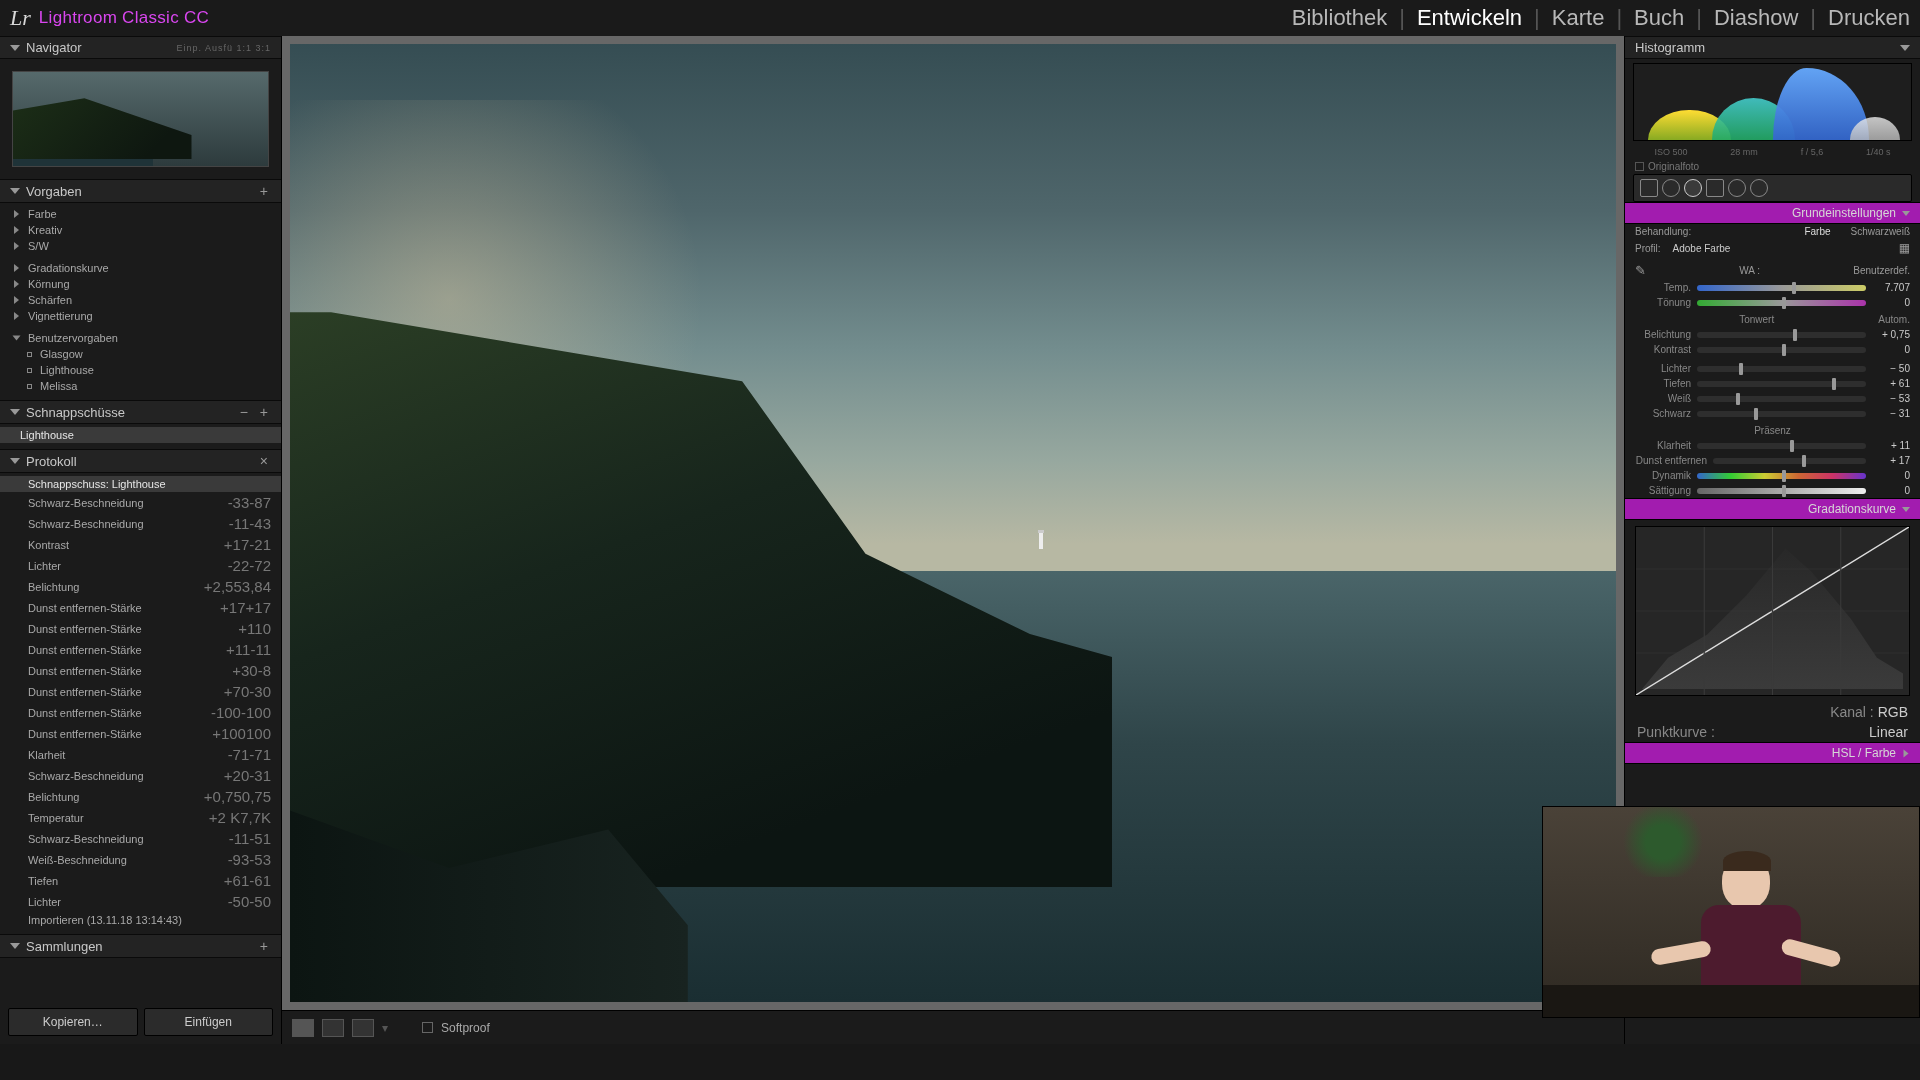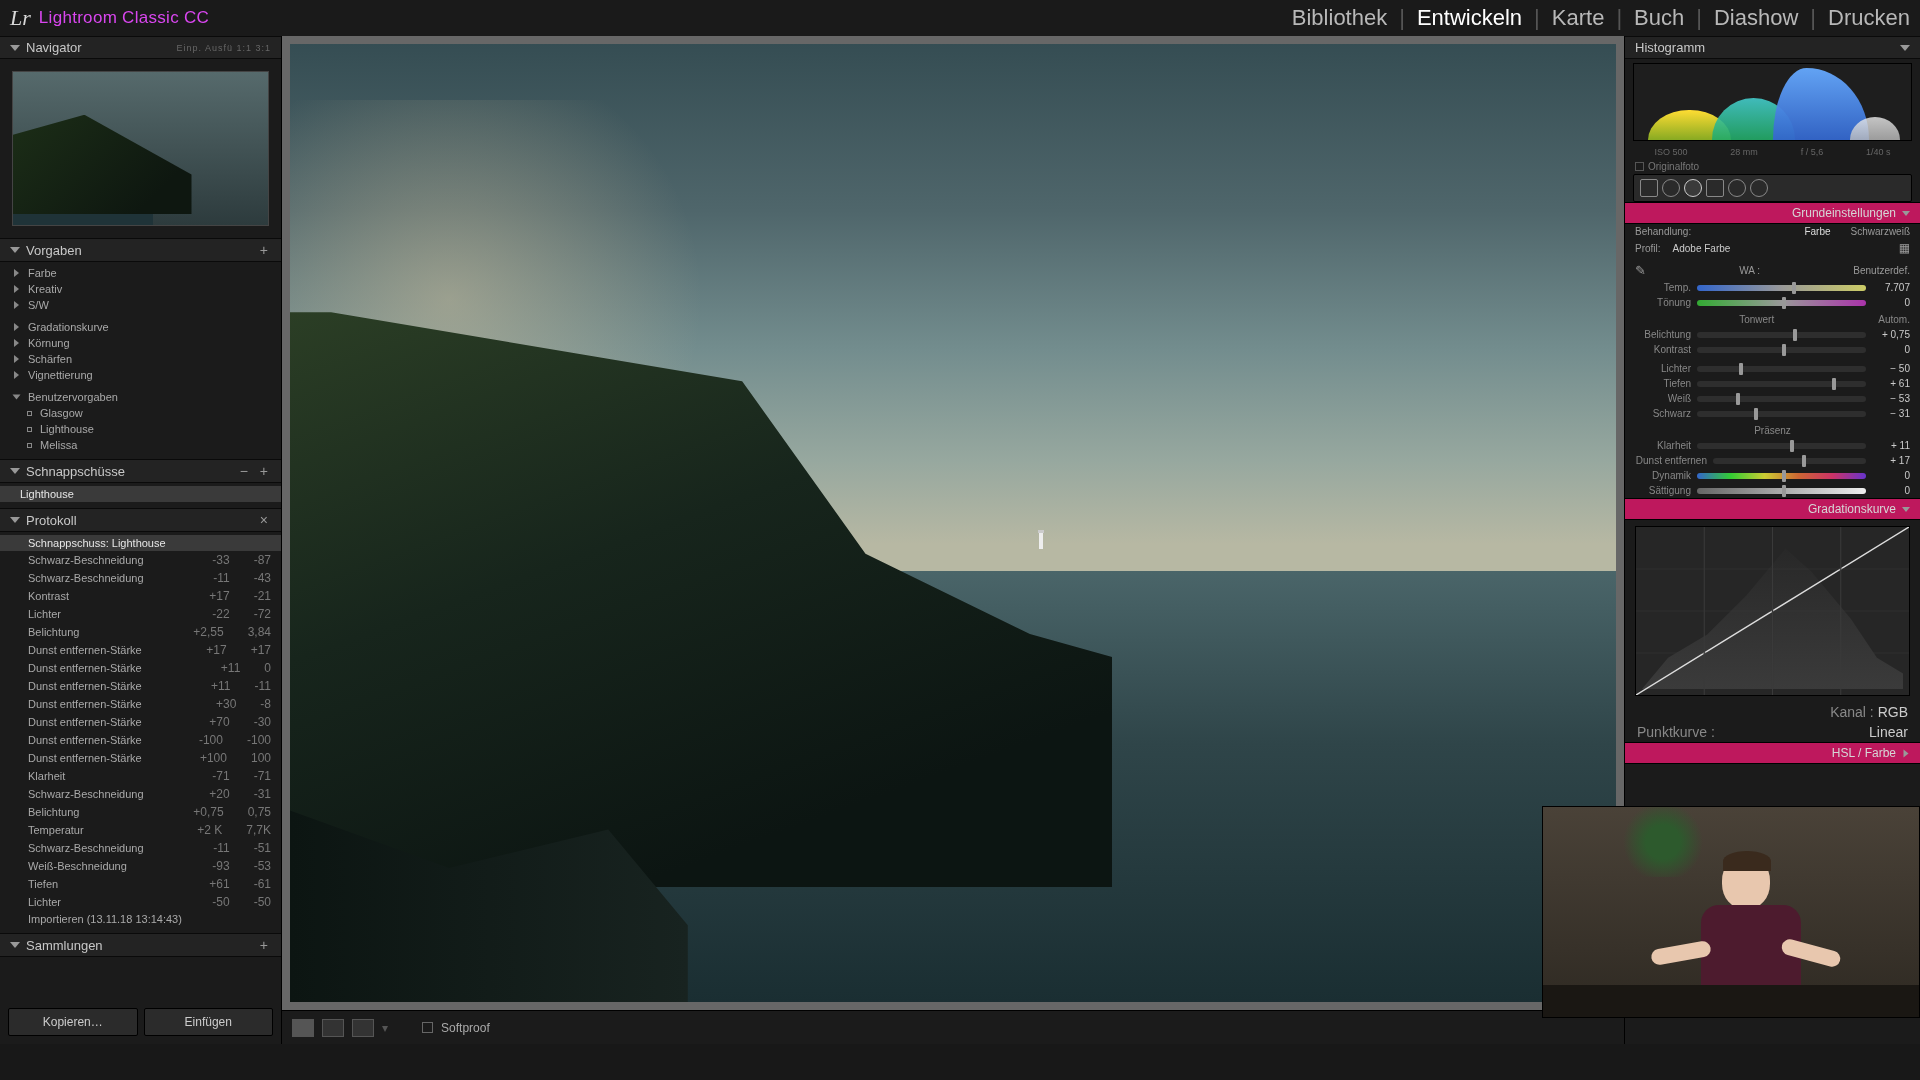--- a/index.html
+++ b/index.html
@@ -35,21 +35,21 @@
 .nav-thumb .sea { position:absolute; bottom:0; right:0; width:55%; height:40%; background:#1f3338;}
 
 
 .preset-list, .history-list, .snap-list { padding: 3px 0 6px 0; font-size: 11px; }
 .preset-item, .hist-item, .snap-item { display:flex; align-items:center; padding: 2px 12px 2px 28px; color:#a9a9a9; cursor:pointer; position:relative;}
 .preset-item .pt { position:absolute; left:14px; top:4px; width:0;height:0;border-top:4px solid transparent;border-bottom:4px solid transparent;border-left:5px solid #888;}
 .preset-item.sub { padding-left: 40px; }
 .preset-item.sub .dot { position:absolute; left:27px; top:6px; width:5px;height:5px;border:1px solid #888;}
 .hist-item { justify-content: space-between; padding-right:10px;}
 .hist-item.selected, .snap-item.selected { background:#3a3a3a; color:#e6e6e6;}
-.hist-item .vals { display:flex; gap:24px; color:#777; font-size:12px;}
+.hist-item .vals { display:flex; gap:0; color:#777; font-size:15px;}
 .snap-item { padding-left: 20px; }
 
 
 .leftbtns { margin-top:auto; display:flex; gap:6px; padding:8px;}
 .leftbtns .btn, .rightbtns .btn { flex:1; background:#2b2b2b; color:#ccc; font-size:12px; text-align:center; padding:6px 0; border:1px solid #000; border-radius:2px; cursor:pointer;margin-top:42px;}
 
 
 .preview-wrap { flex:1; display:flex; align-items:center; justify-content:center; padding: 8px; }
 .preview { width: 100%; height: 100%; position: relative; overflow:hidden; background:#2a3538;}
 .sky { position:absolute; top:0;left:0;right:0;height:58%; background: linear-gradient(180deg, #354d53 0%, #4f666b 30%, #738d8e 55%, #97a89f 75%, #b7b8a3 90%);}
@@ -74,21 +74,21 @@
 .hb4{left:78%;width:18%;height:30%;background:linear-gradient(0deg,#bbb,#eee);border-radius:50% 50% 0 0 / 100% 100% 0 0;opacity:.8;}
 .hist-meta { display:flex; justify-content:space-around; font-size:9px; color:#666; padding:2px 8px;}
 .hist-row { font-size:10px; color:#777; padding:2px 10px; display:flex; gap:4px; align-items:center;}
 .hist-row .chk{width:9px;height:9px;border:1px solid #555;}
 
 .toolstrip { height:28px; margin:0 8px; background:#2a2a2a; display:flex; align-items:center; gap:4px; padding:0 6px; border:1px solid #000; border-radius:2px;}
 .toolstrip .tool{ width:18px;height:18px;border-radius:50%;border:1px solid #888; cursor:pointer;}
 .toolstrip .tool.sq{border-radius:2px;}
 .toolstrip .tool.active{background:#3a3a3a;border-color:#ccc;}
 
-.section-hdr { display:flex; justify-content:flex-end; align-items:center; gap:6px; padding:3px 10px; font-size:12px; color:#d6d6d6; background:#be185d; border-top:1px solid #000; border-bottom:1px solid #000;}
+.section-hdr { display:flex; justify-content:flex-end; align-items:center; gap:6px; padding:3px 10px; font-size:12px; color:#d6d6d6; background:#a21caf; border-top:1px solid #000; border-bottom:1px solid #000;}
 .section-hdr .tri{display:inline-block;width:0;height:0;border-left:4px solid transparent;border-right:4px solid transparent;border-top:5px solid #999;}
 
 .ctrl-row { display:flex; align-items:center; padding:2px 10px; font-size:10px; color:#9a9a9a; gap:6px;justify-content:flex-end;}
 .ctrl-row .label { width: 56px; text-align:right; color:#888;}
 .ctrl-row .slider { flex:1; height:6px; background:#2e2e2e; position:relative; border-radius:3px;}
 .ctrl-row .slider .knob { position:absolute; top:-3px; width:4px; height:12px; background:#999; border-radius:1px;}
 .ctrl-row .slider.temp{background:linear-gradient(90deg,#36c,#999,#cc6);}
 .ctrl-row .slider.tint{background:linear-gradient(90deg,#3a3,#999,#a3a);}
 .ctrl-row .slider.grad{background:linear-gradient(90deg,#666,#eee);}
 .ctrl-row .slider.color{background:linear-gradient(90deg,#36c,#3c3,#cc3,#c63,#c36,#63c);}

